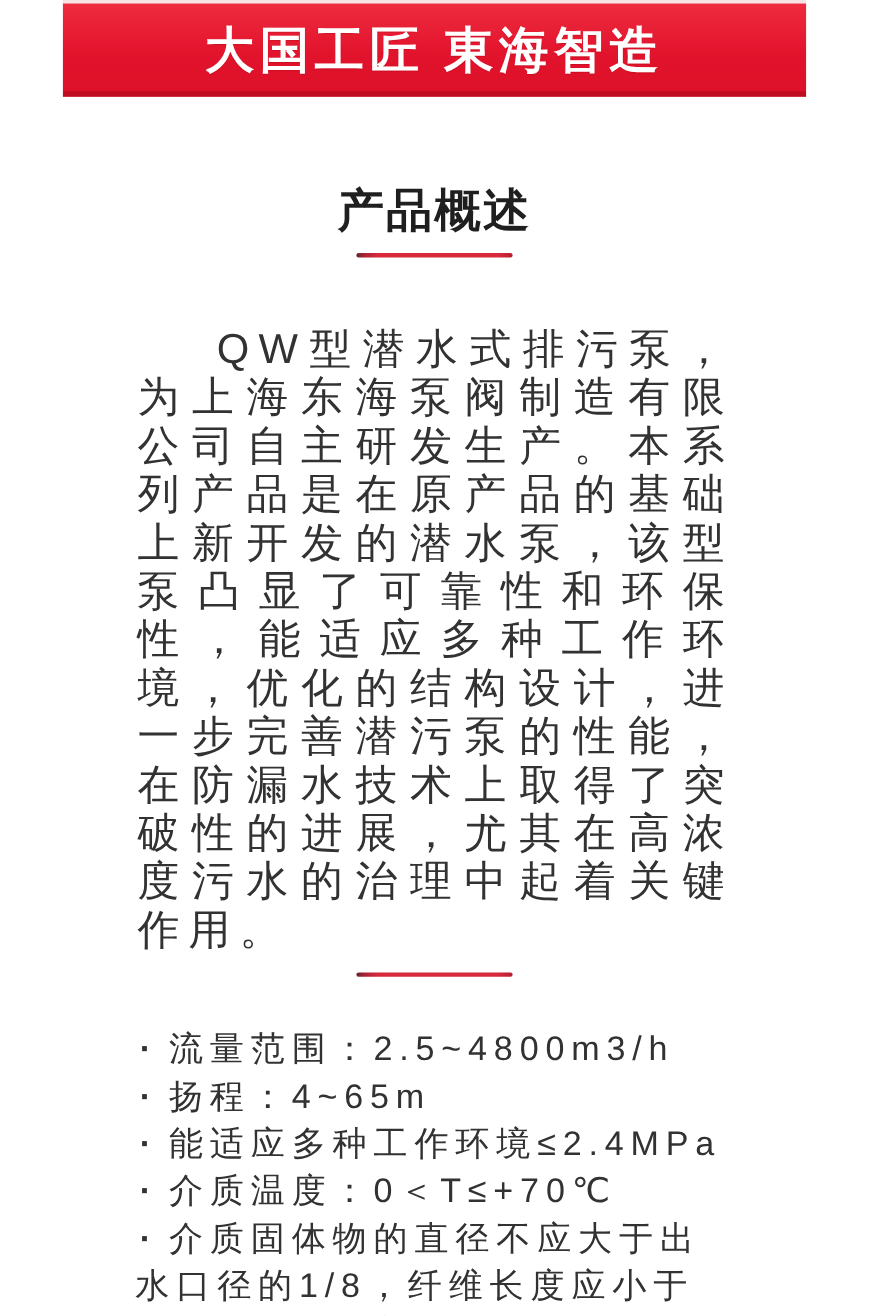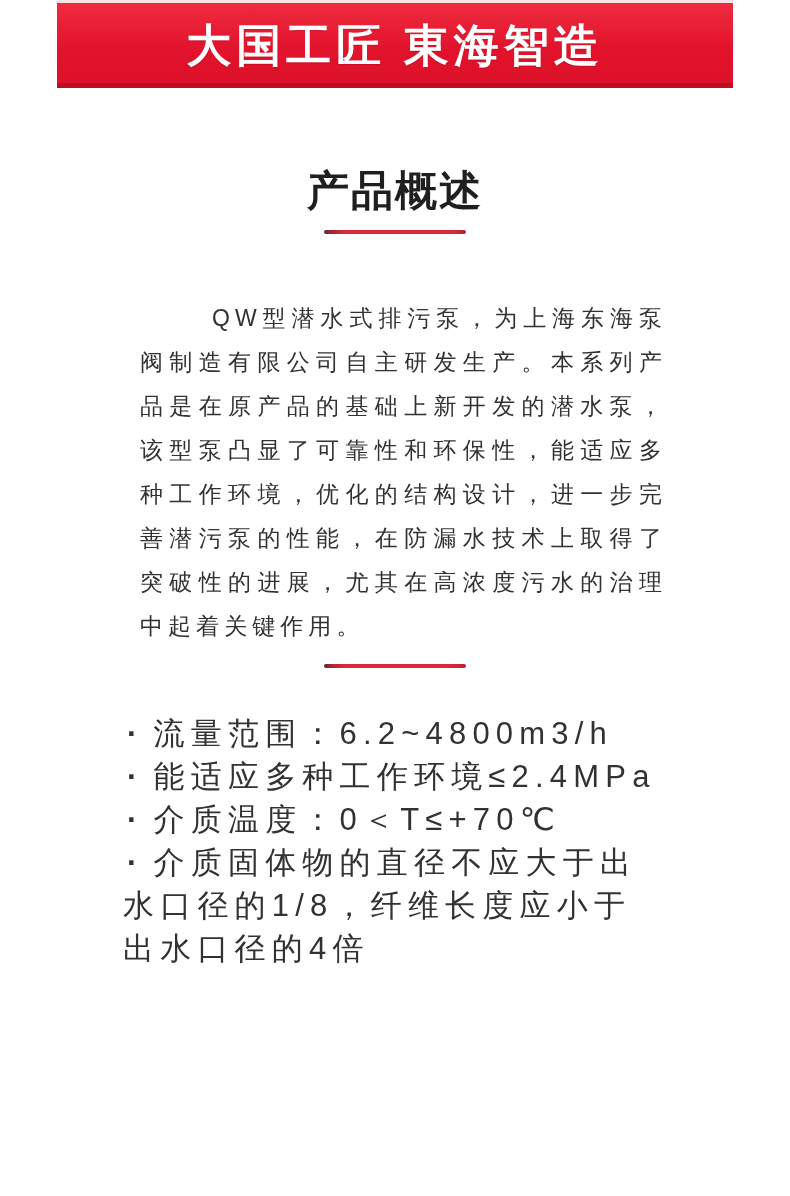--- a/index.html
+++ b/index.html
@@ -53,22 +53,22 @@
     width: 142px;
     height: 4px;
     margin: 16px auto 0 auto;
     border-radius: 2px;
     background: linear-gradient(to right,
       #5d2631 0px, #a82335 7px,
       #d92a3c 20px, #d92a3c calc(100% - 14px),
       #b52133 100%);
   }
   .overview-paragraph {
-    margin: 62px 0 0 17px;
-    font-size: 23px;
+    margin: 62px 0 0 2px;
+    font-size: 38px;
     line-height: 44px;
     color: #323232;
     letter-spacing: 0.22em;
     text-align: justify;
     text-indent: 72px;
   }
   .conditions-list {
     list-style: none;
     margin: 44px 0 0 0;
     padding: 0;
@@ -98,21 +98,22 @@
 
     <section>
       <h2 class="section-title overview">产品概述</h2>
       <div class="title-divider"></div>
       <p class="overview-paragraph">QW型潜水式排污泵，为上海东海泵阀制造有限公司自主研发生产。本系列产品是在原产品的基础上新开发的潜水泵，该型泵凸显了可靠性和环保性，能适应多种工作环境，优化的结构设计，进一步完善潜污泵的性能，在防漏水技术上取得了突破性的进展，尤其在高浓度污水的治理中起着关键作用。</p>
     </section>
 
     <section>
       <div class="title-divider"></div>
       <ul class="conditions-list">
-        <li>流量范围：6.2~4800m3/h</li>
+        <li>流量范围：2.5~4800m3/h</li>
+        <li>扬程：4~65m</li>
         <li>能适应多种工作环境≤2.4MPa</li>
         <li>介质温度：0＜T≤+70℃</li>
         <li>介质固体物的直径不应大于出水口径的1/8，纤维长度应小于出水口径的4倍</li>
       </ul>
     </section>
 
   </main>
 </div>
 
 </body></html>

